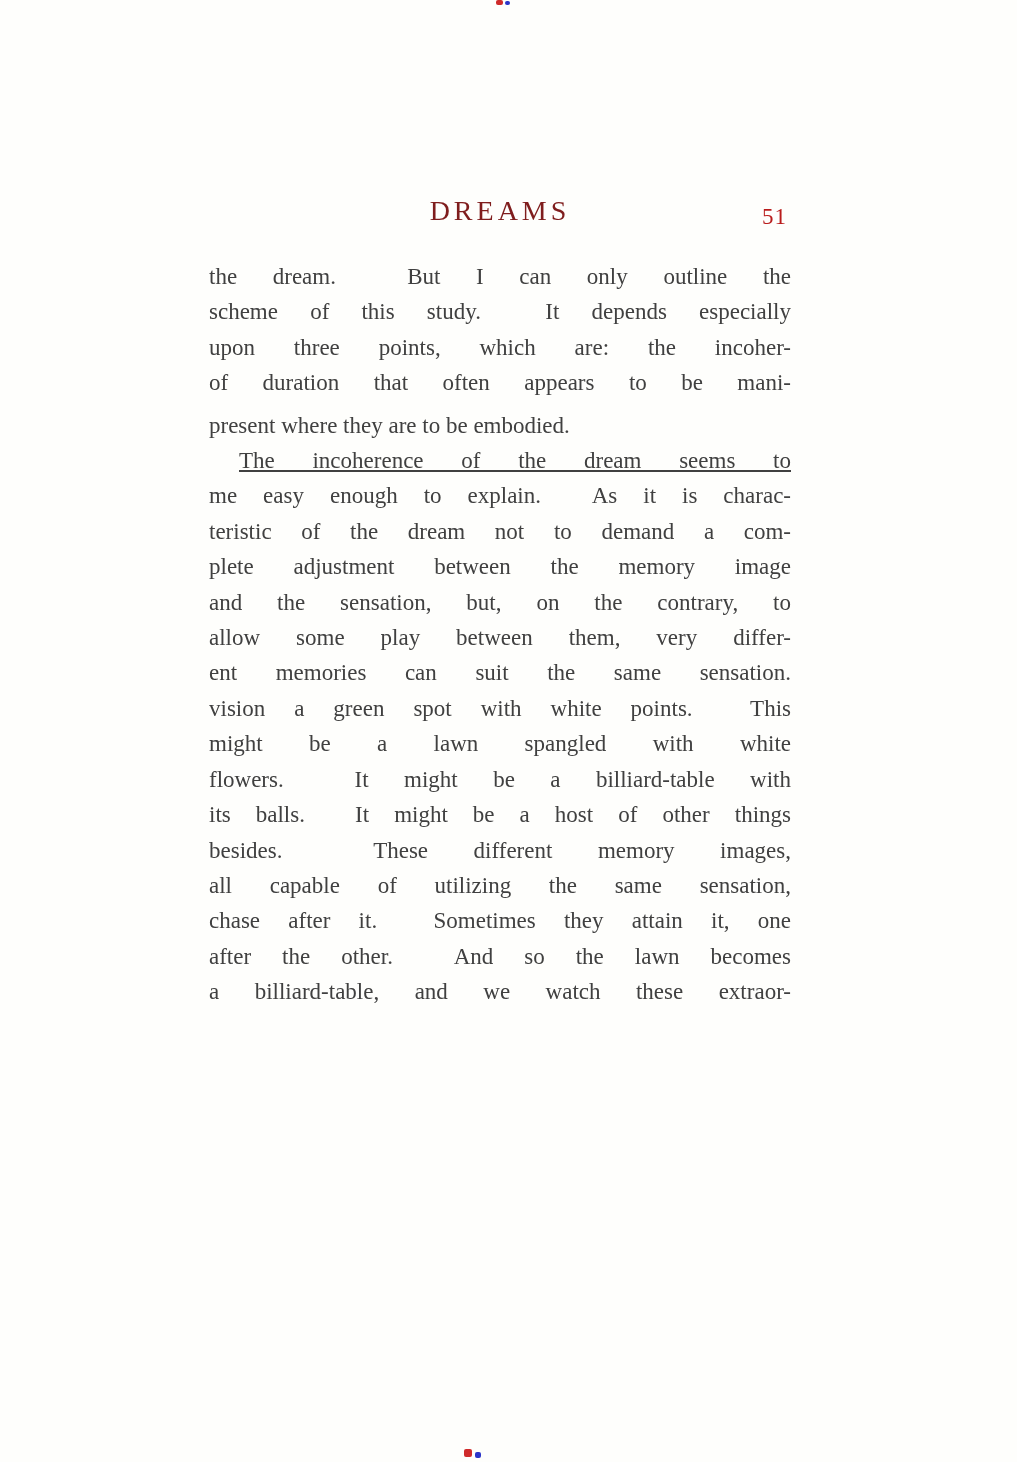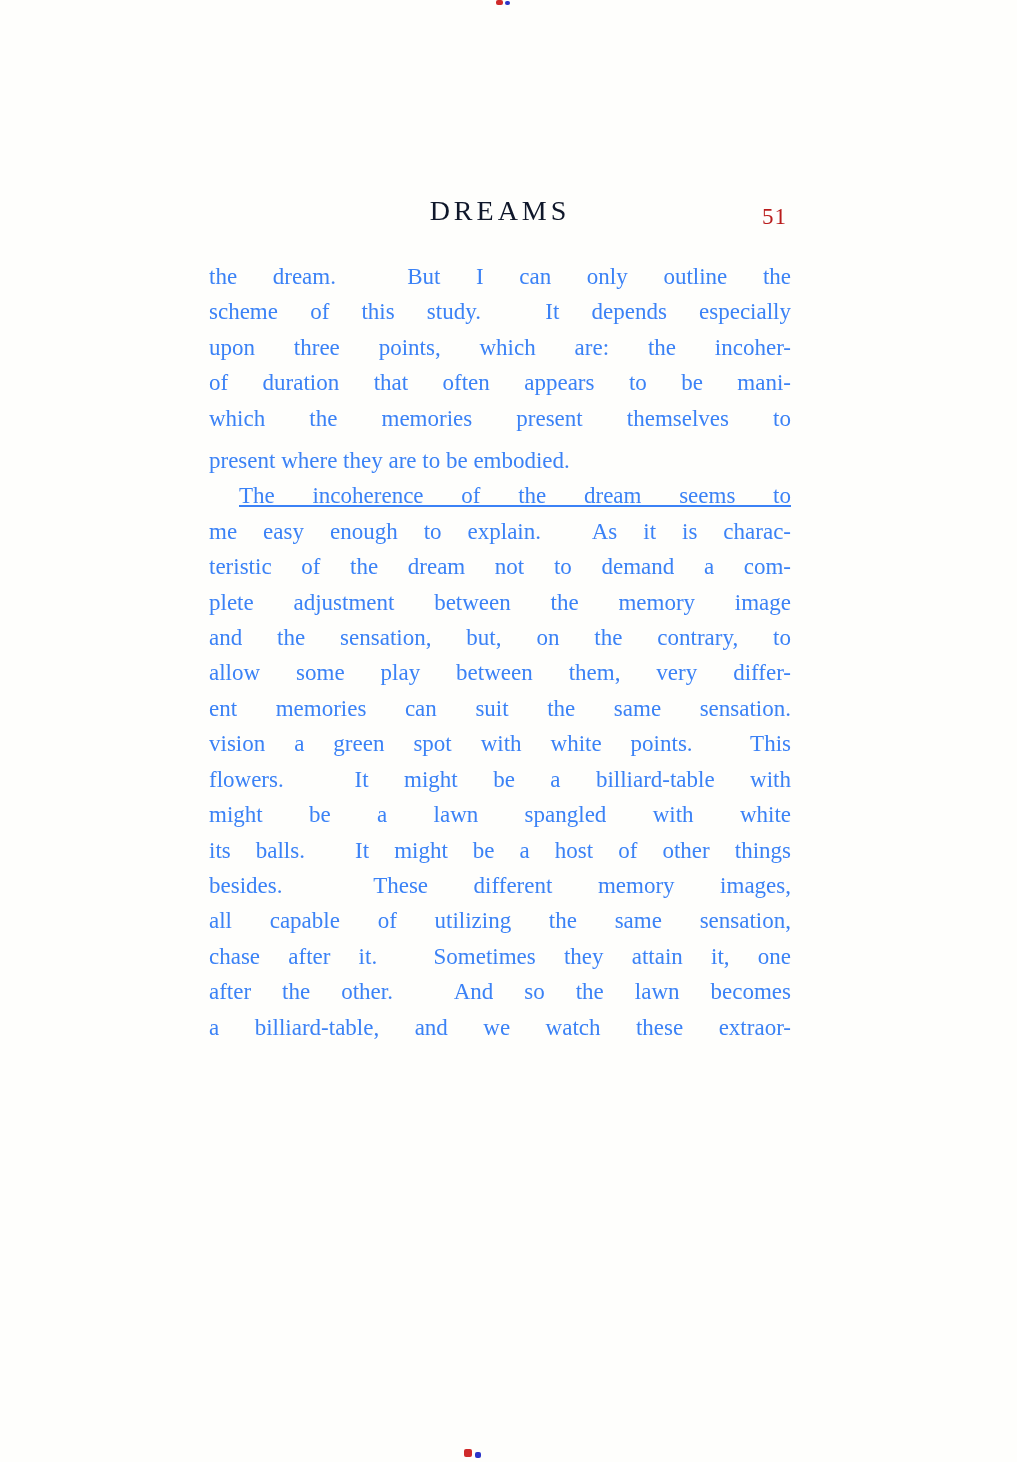--- a/index.html
+++ b/index.html
@@ -14,38 +14,38 @@
     overflow: hidden;
   }
   .header-title {
     position: absolute;
     top: 195px;
     left: 210px;
     width: 580px;
     text-align: center;
     font-size: 28px;
     letter-spacing: 4px;
-    color: #0f172a;
+    color: #7f1d1d;
   }
   .page-number {
     position: absolute;
     top: 204px;
     right: 230px;
     font-size: 23px;
     letter-spacing: 1px;
     color: #b91c1c;
   }
   .body-block {
     position: absolute;
     top: 259px;
     left: 209px;
     width: 582px;
     font-size: 23px;
     line-height: 35.4px;
-    color: #3b82f6;
+    color: #404040;
   }
   .paragraph { margin: 0; }
   .line {
     text-align: justify;
     text-align-last: justify;
     -moz-text-align-last: justify;
     white-space: pre-wrap;
   }
   .line.no-justify {
     text-align-last: left;
@@ -78,34 +78,33 @@
   <div class="header-title">DREAMS</div>
 
   <div class="page-number">51</div>
 
   <div class="body-block" id="body-block">
       <div class="paragraph">
         <div class="line">the dream.  But I can only outline the</div>
         <div class="line">scheme of this study.  It depends especially</div>
         <div class="line">upon three points, which are: the incoher-</div>
         <div class="line">of duration that often appears to be mani-</div>
-        <div class="line">which the memories present themselves to</div>
         <div class="line no-justify">present where they are to be embodied.</div>
       </div>
       <div class="paragraph">
         <div class="line indent">The incoherence of the dream seems to</div>
         <div class="line">me easy enough to explain.  As it is charac-</div>
         <div class="line">teristic of the dream not to demand a com-</div>
         <div class="line">plete adjustment between the memory image</div>
         <div class="line">and the sensation, but, on the contrary, to</div>
         <div class="line">allow some play between them, very differ-</div>
         <div class="line">ent memories can suit the same sensation.</div>
         <div class="line">vision a green spot with white points.  This</div>
+        <div class="line">might be a lawn spangled with white</div>
         <div class="line">flowers.  It might be a billiard-table with</div>
-        <div class="line">might be a lawn spangled with white</div>
         <div class="line">its balls.  It might be a host of other things</div>
         <div class="line">besides.  These different memory images,</div>
         <div class="line">all capable of utilizing the same sensation,</div>
         <div class="line">chase after it.  Sometimes they attain it, one</div>
         <div class="line">after the other.  And so the lawn becomes</div>
         <div class="line">a billiard-table, and we watch these extraor-</div>
       </div>
     </div>
 </div>
 

